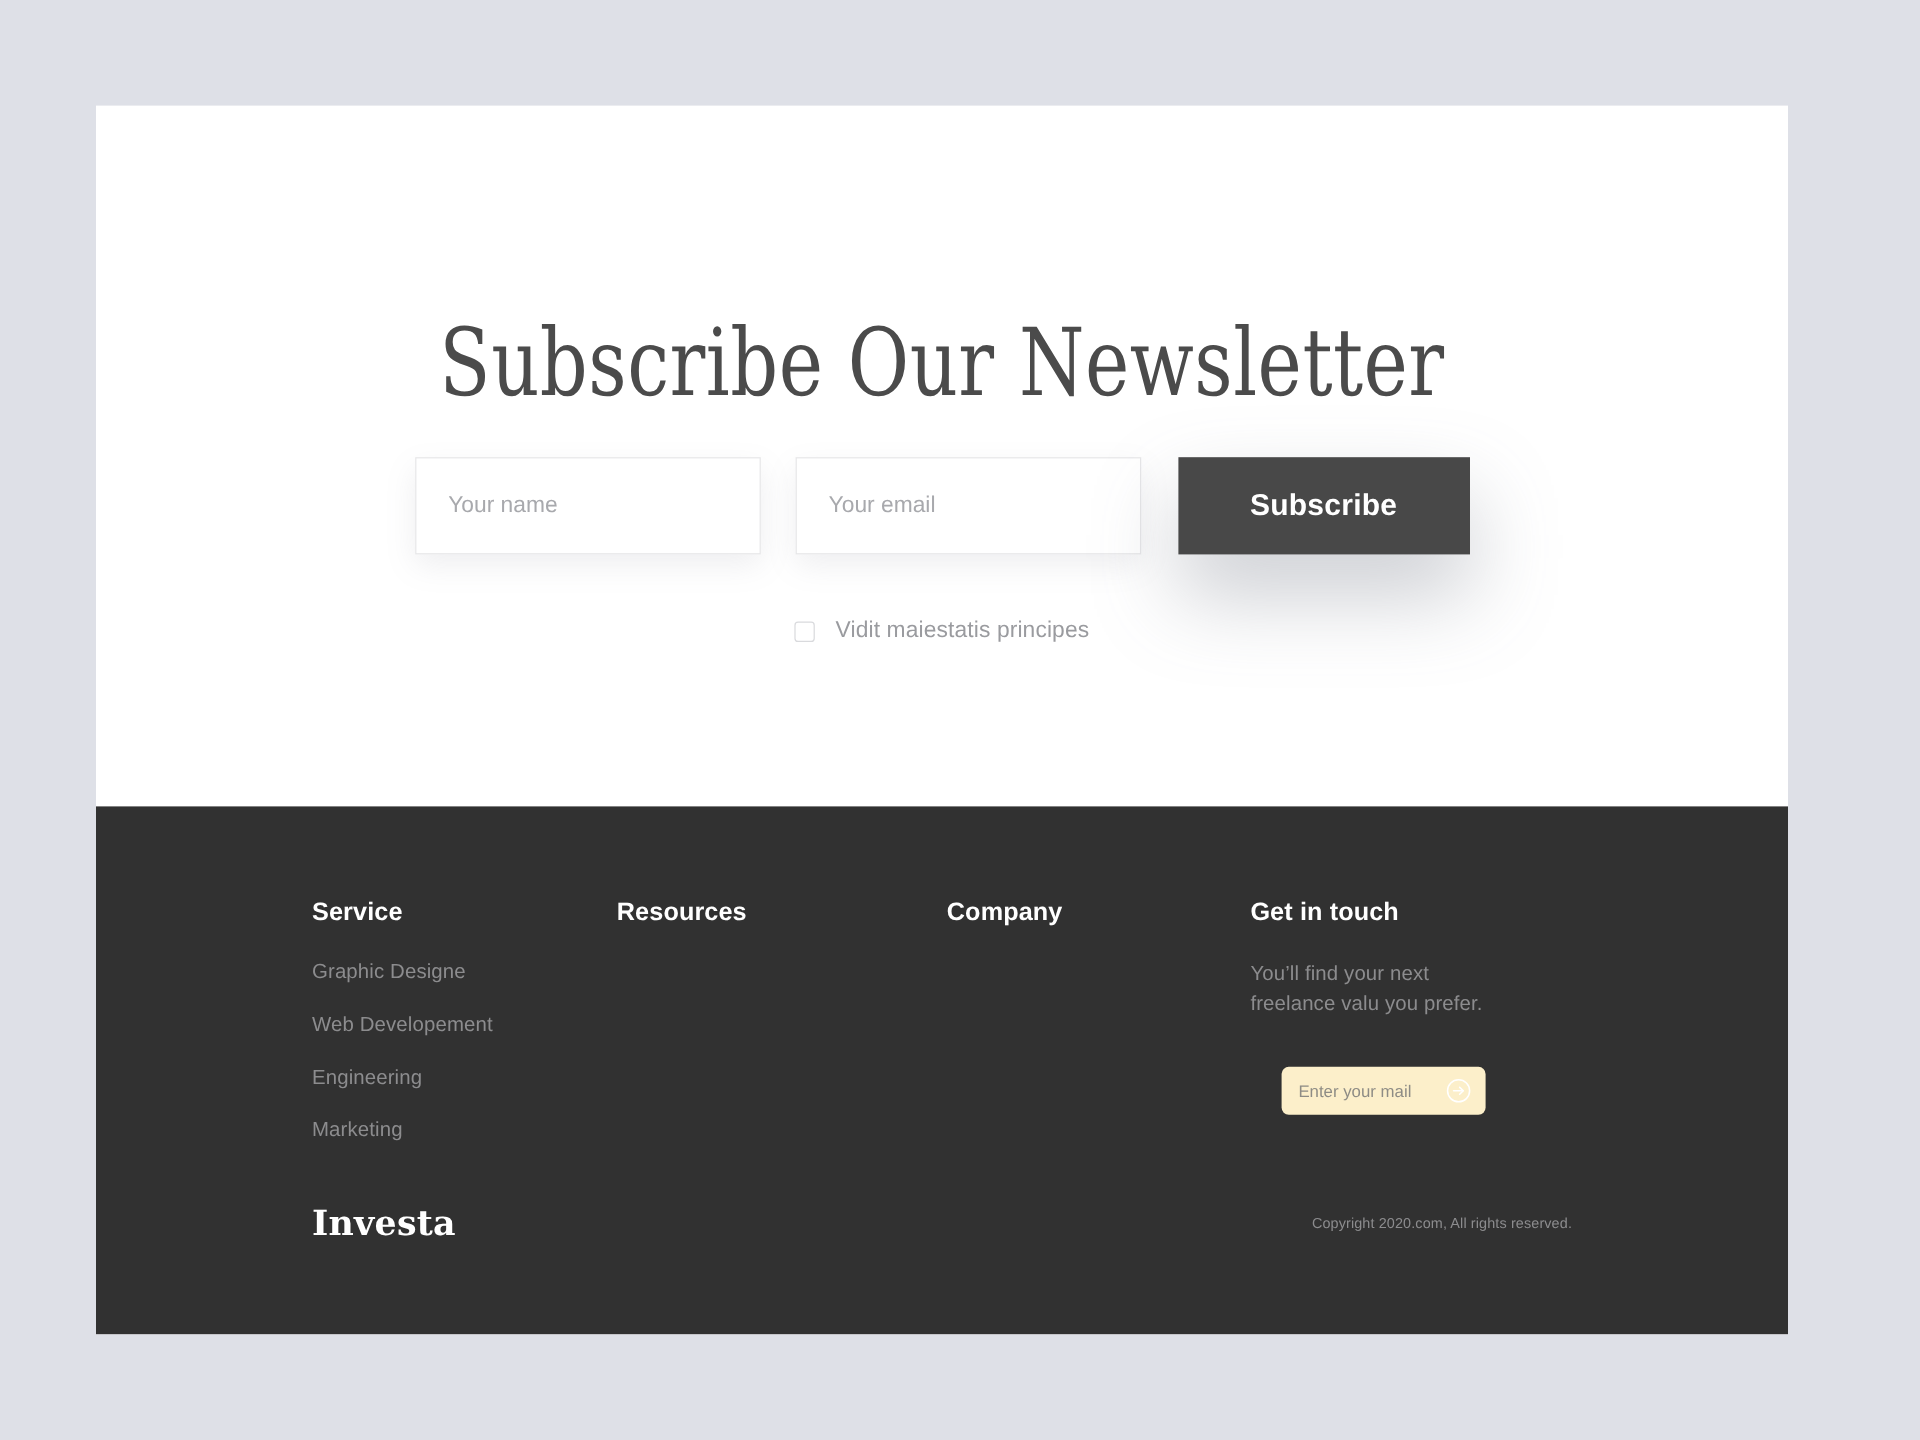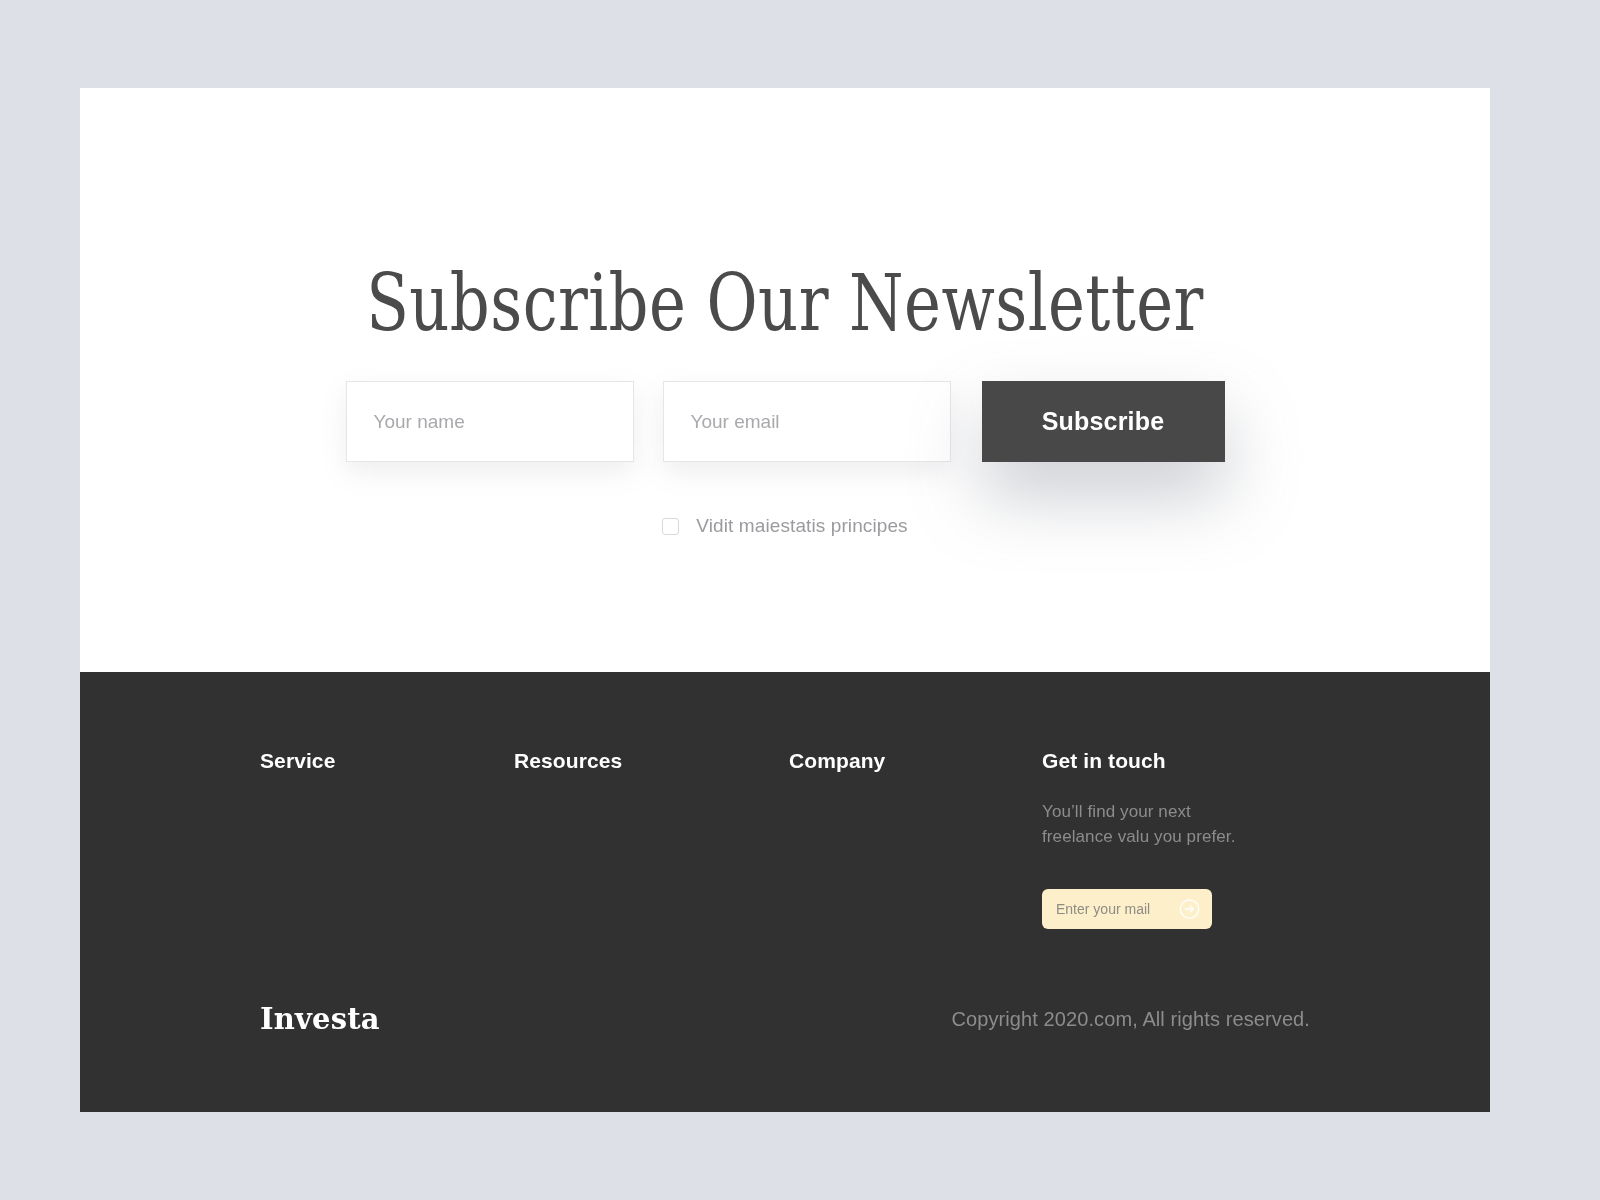--- a/index.html
+++ b/index.html
@@ -192,20 +192,21 @@
 
   .mail-field {
     position: relative;
     width: 170px;
     height: 40px;
     background: #fcefca;
     border-radius: 6px;
     display: flex;
     align-items: center;
     padding: 0 14px;
+    margin-left: 26px;
   }
 
   .mail-field input {
     border: 0;
     outline: 0;
     background: transparent;
     width: 120px;
     height: 100%;
     font-family: "Liberation Sans", sans-serif;
     font-size: 14px;
@@ -239,21 +240,21 @@
 
   .brand {
     font-family: "DejaVu Serif", "Liberation Serif", serif;
     font-weight: bold;
     font-size: 29px;
     color: #ffffff;
     letter-spacing: 0.2px;
   }
 
   .copyright {
-    font-size: 20px;
+    font-size: 12px;
     color: #8c8c8e;
     letter-spacing: 0.1px;
   }
 </style>
 </head>
 <body>
 
 <div class="page">
   <div class="card">
 
@@ -279,20 +280,26 @@
         <span class="consent-label">Vidit maiestatis principes</span>
       </div>
     </section>
 
     <footer class="footer">
 
       <div class="footer-cols">
 
         <div class="col-service">
           <div class="col-title">Service</div>
+          <ul class="col-links">
+            <li>Graphic Designe</li>
+            <li>Web Developement</li>
+            <li>Engineering</li>
+            <li>Marketing</li>
+          </ul>
         </div>
 
         <div class="col-resources">
           <div class="col-title">Resources</div>
         </div>
 
         <div class="col-company">
           <div class="col-title">Company</div>
         </div>
 

